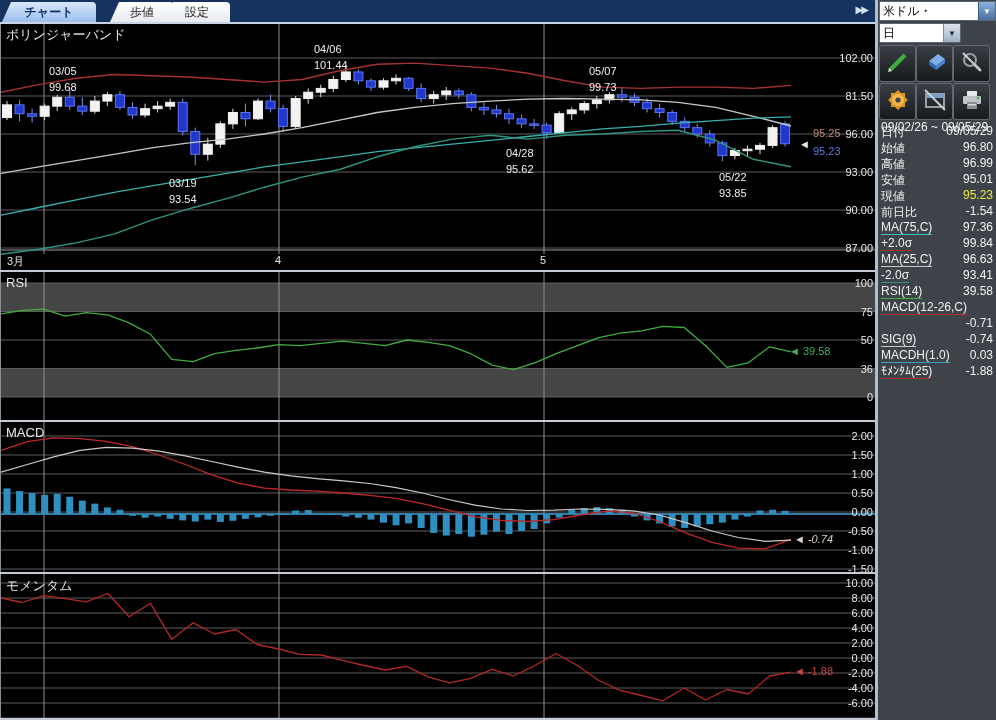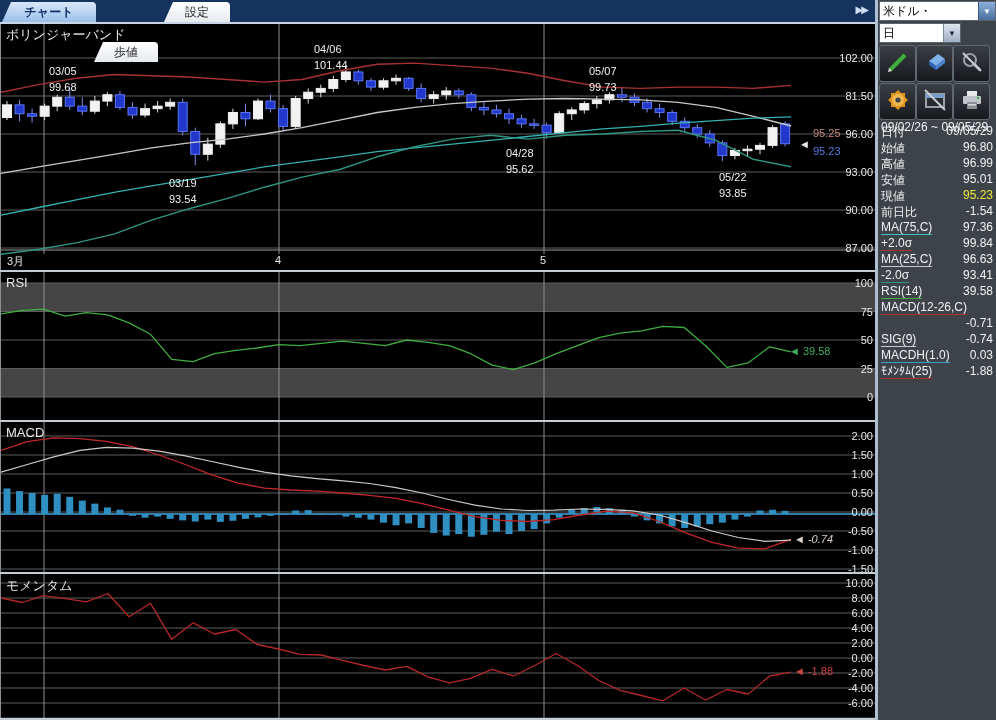--- a/index.html
+++ b/index.html
@@ -234,21 +234,21 @@
           <line x1="0" y1="96.5" x2="876" y2="96.5" stroke="#5c5c5c" stroke-width="1"></line>
           <line x1="0" y1="125" x2="876" y2="125" stroke="#5c5c5c" stroke-width="1"></line>
           <line x1="43" y1="0" x2="43" y2="148" stroke="#8f8f8f" stroke-width="1"></line>
           <line x1="278" y1="0" x2="278" y2="148" stroke="#8f8f8f" stroke-width="1"></line>
           <line x1="543" y1="0" x2="543" y2="148" stroke="#8f8f8f" stroke-width="1"></line>
           <polyline points="0.0,41.8 21.4,38.4 42.7,37.2 64.1,44.1 85.4,40.6 106.8,42.9 128.1,50.9 149.5,62.3 170.8,87.4 192.2,89.7 213.5,81.7 234.9,78.3 256.2,76.0 277.6,72.6 298.9,73.7 320.3,71.4 341.6,69.1 363.0,71.4 384.3,73.7 405.7,68.0 427.0,70.3 448.4,73.7 469.7,81.7 491.1,93.1 512.4,97.6 533.8,90.8 555.1,81.7 576.5,73.7 597.8,65.7 619.2,61.2 640.5,58.9 661.9,54.3 683.2,55.5 704.6,73.7 725.9,95.4 747.3,90.8 768.6,74.8 790.0,79.9" fill="none" stroke="#3fae3f" stroke-width="1.3" stroke-linejoin="round"></polyline>
         </svg>
         <div class="tick-label" style="top: 5px;">100</div>
         <div class="tick-label" style="top: 33.5px;">75</div>
         <div class="tick-label" style="top: 62px;">50</div>
-        <div class="tick-label" style="top: 90.5px;">25</div>
+        <div class="tick-label" style="top: 90.5px;">36</div>
         <div class="tick-label" style="top: 119px;">0</div>
         <div class="panel-title">RSI</div>
         <div class="marker" style="left: 788px; top: 73px; color: rgb(63, 174, 95);">◄ 39.58</div>
       </div>
       <div class="panel" style="left: 0px; top: 422px; width: 876px; height: 150px;">
         <svg width="876" height="150">
           <line x1="0" y1="14" x2="876" y2="14" stroke="#5c5c5c" stroke-width="1"></line>
           <line x1="0" y1="33" x2="876" y2="33" stroke="#5c5c5c" stroke-width="1"></line>
           <line x1="0" y1="52" x2="876" y2="52" stroke="#5c5c5c" stroke-width="1"></line>
           <line x1="0" y1="71" x2="876" y2="71" stroke="#5c5c5c" stroke-width="1"></line>
@@ -369,21 +369,21 @@
     </div>
 
   <div class="divider" style="top:270px"></div>
   <div class="divider" style="top:420px"></div>
   <div class="divider" style="top:572px"></div>
   <div class="divider" style="top:718px"></div>
 
   <div id="tabbar">
     <span id="tab-overflow">▶▶</span>
   <div class="tab active" style="left: 2px; width: 94px;">チャート</div>
-      <div class="tab inactive" style="left: 94px; width: 64px; margin-top: 40px;">歩値</div>
+      <div class="tab inactive" style="left: 110px; width: 64px;">歩値</div>
       <div class="tab inactive" style="left: 164px; width: 66px;">設定</div>
     </div>
 
   <div id="vdivider"></div>
 
   <div id="sidebar">
     <div class="combo" style="left:1px;top:1px;width:115px">
       <span class="val">米ドル・円</span>
       <span class="arrow blue">▼</span>
     </div>

